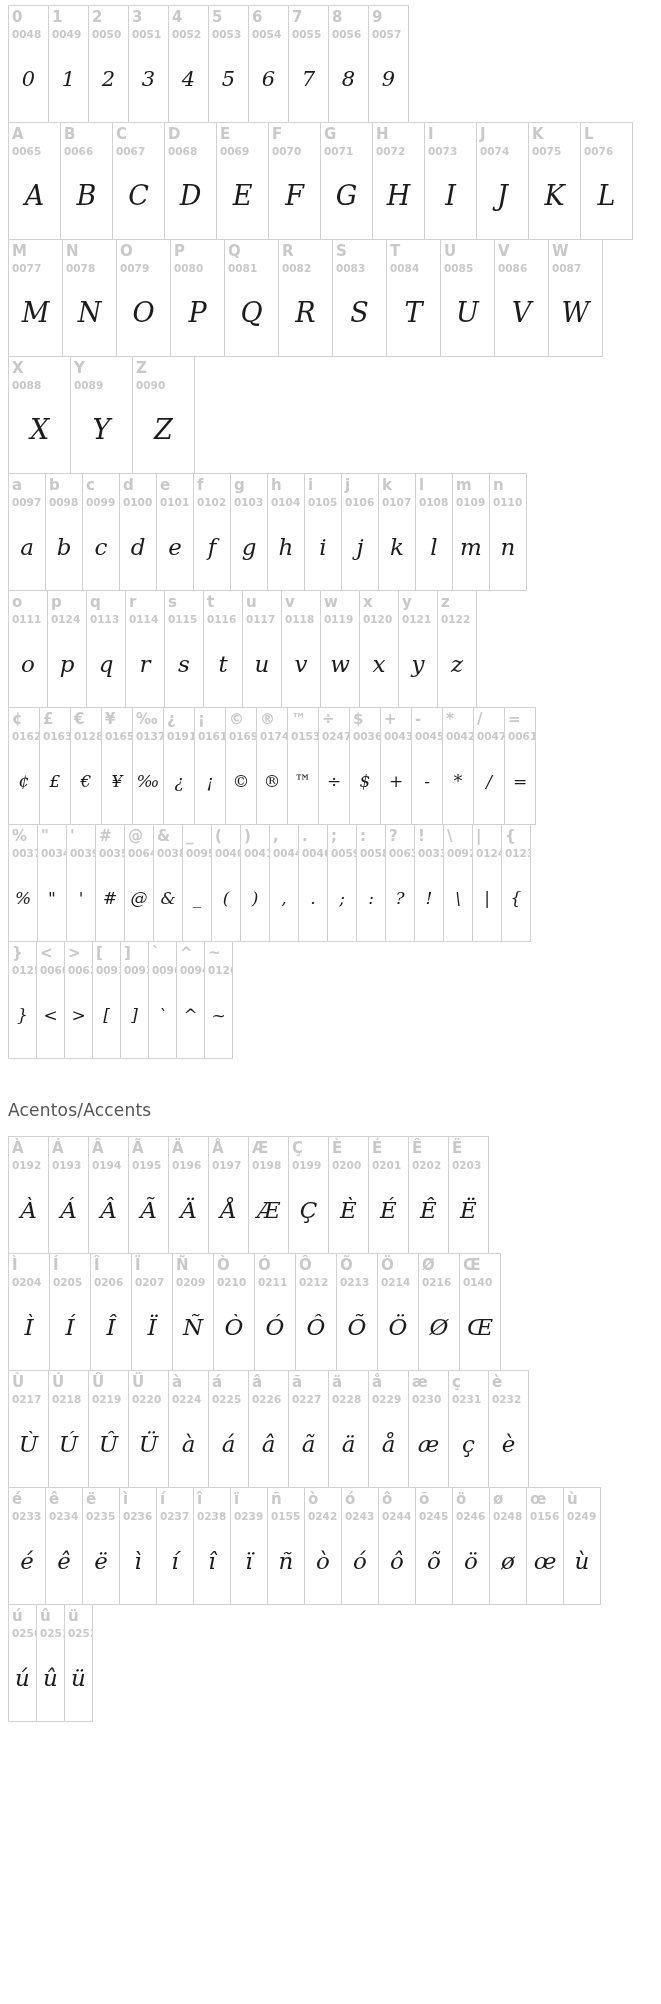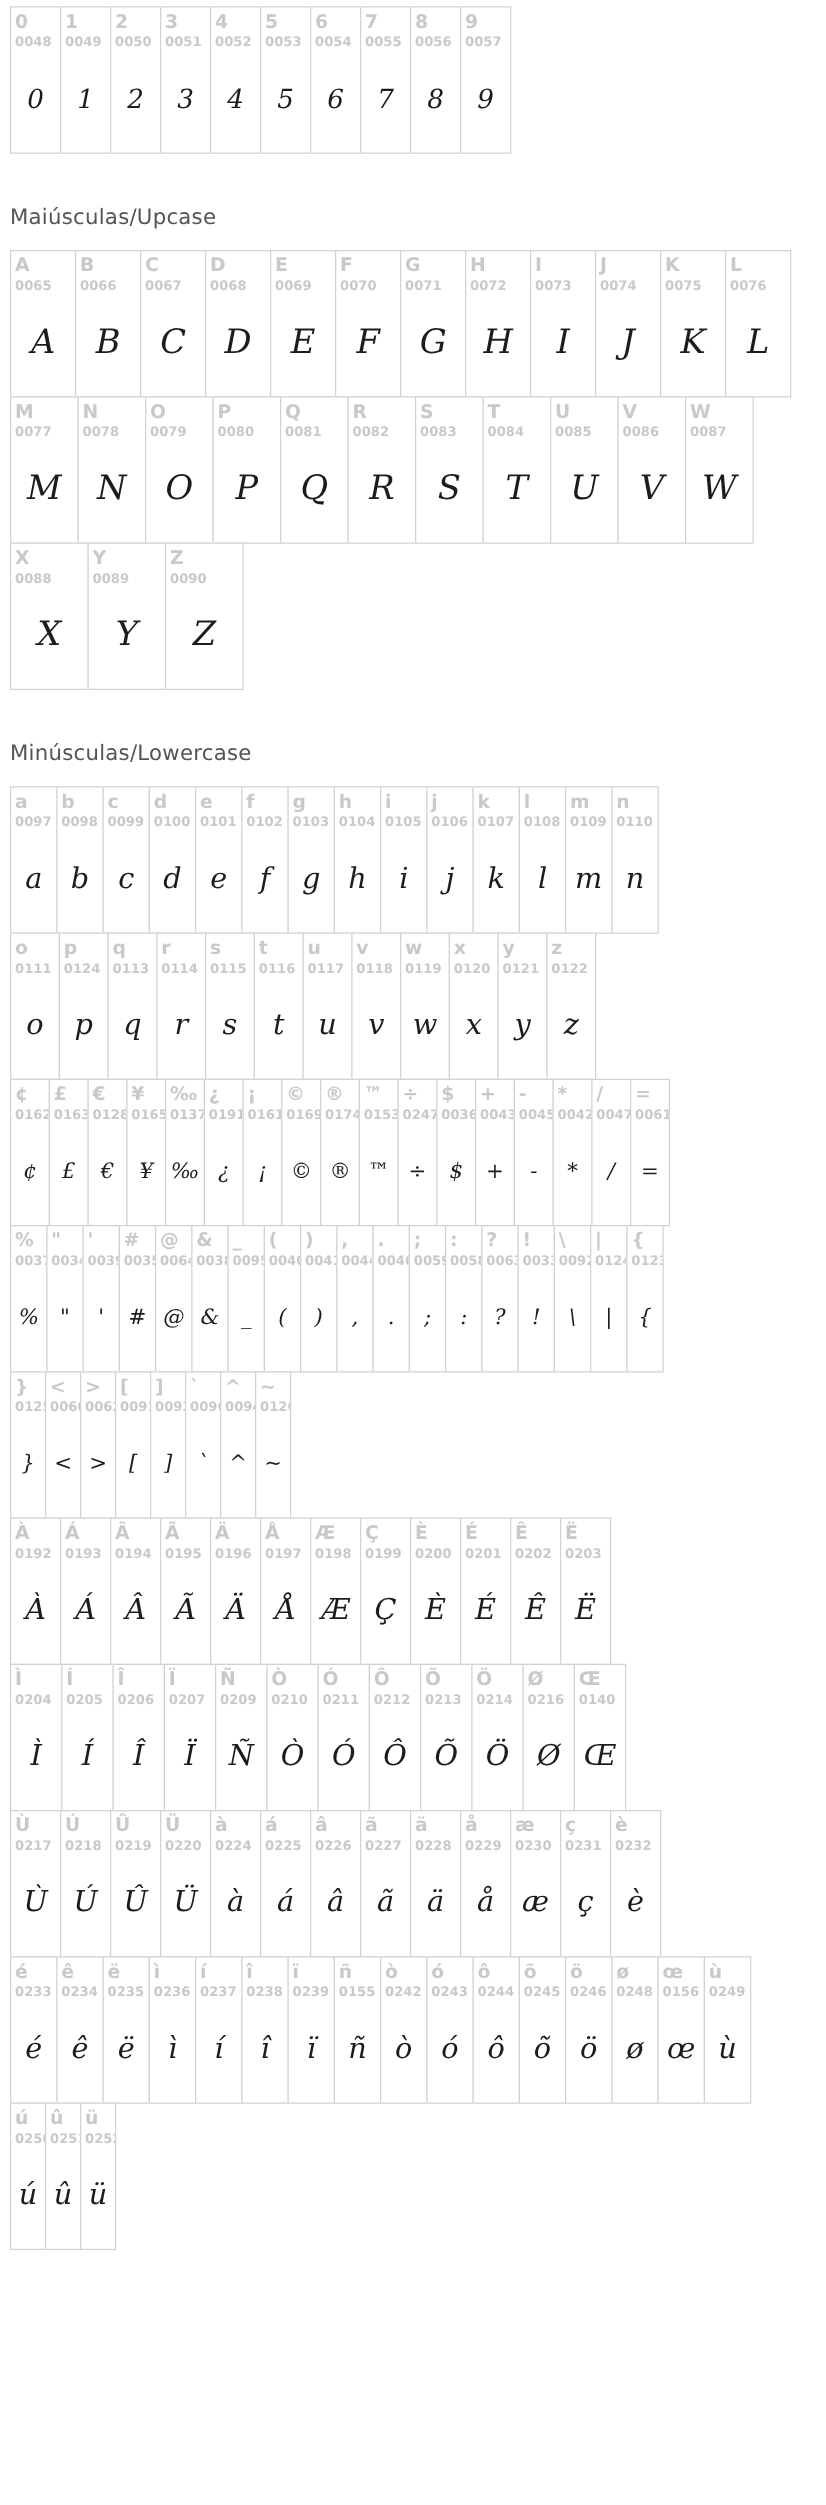--- a/index.html
+++ b/index.html
@@ -105,21 +105,20 @@
           <div class="cell" style="width: 41px;">
             <div class="cell-head">
               <span class="cell-char">9</span>
               <span class="cell-code">0057</span>
             </div>
             <div class="cell-glyph">9</div>
           </div>
         </div>
       </section>
       <section class="charmap-section sec1">
-        <h2 class="section-title">Maiúsculas/Upcase</h2>
         <div class="row">
           <div class="cell" style="width: 53px;">
             <div class="cell-head">
               <span class="cell-char">A</span>
               <span class="cell-code">0065</span>
             </div>
             <div class="cell-glyph">A</div>
           </div>
           <div class="cell" style="width: 53px;">
             <div class="cell-head">
@@ -296,21 +295,20 @@
           <div class="cell" style="width: 63px;">
             <div class="cell-head">
               <span class="cell-char">Z</span>
               <span class="cell-code">0090</span>
             </div>
             <div class="cell-glyph">Z</div>
           </div>
         </div>
       </section>
       <section class="charmap-section sec2">
-        <h2 class="section-title">Minúsculas/Lowercase</h2>
         <div class="row">
           <div class="cell" style="width: 38px;">
             <div class="cell-head">
               <span class="cell-char">a</span>
               <span class="cell-code">0097</span>
             </div>
             <div class="cell-glyph">a</div>
           </div>
           <div class="cell" style="width: 38px;">
             <div class="cell-head">
@@ -794,20 +792,21 @@
           <div class="cell" style="width: 29px;">
             <div class="cell-head">
               <span class="cell-char">~</span>
               <span class="cell-code">0126</span>
             </div>
             <div class="cell-glyph">~</div>
           </div>
         </div>
       </section>
       <section class="charmap-section sec4">
+        <h2 class="section-title">Acentos/Accents</h2>
         <div class="row">
           <div class="cell" style="width: 41px;">
             <div class="cell-head">
               <span class="cell-char">À</span>
               <span class="cell-code">0192</span>
             </div>
             <div class="cell-glyph">À</div>
           </div>
           <div class="cell" style="width: 41px;">
             <div class="cell-head">

